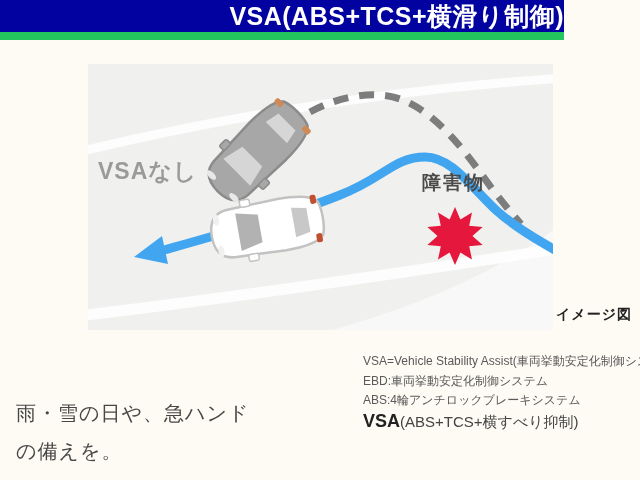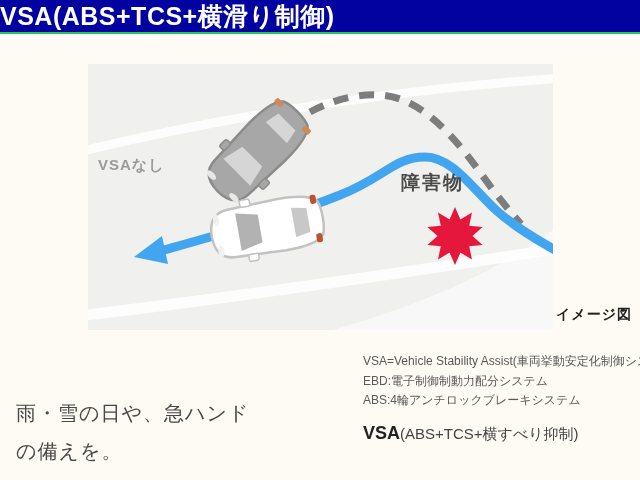--- a/index.html
+++ b/index.html
@@ -3,54 +3,54 @@
 <meta charset="utf-8">
 <style>
   html,body{margin:0;padding:0;}
   body{
     width:640px;height:480px;position:relative;overflow:hidden;
     background:#fdfbf3;
     font-family:"Liberation Sans","DejaVu Sans",sans-serif;
   }
   
   .header{
-    position:absolute;left:0;top:0;width:640px;height:32px;
-    background:#0202a0;border-bottom:2px solid #22c55e;
-    display:flex;align-items:center;justify-content:flex-start;
+    position:absolute;left:0;top:0;width:564px;height:32px;
+    background:#0202a0;border-bottom:8px solid #22c55e;
+    display:flex;align-items:center;justify-content:flex-end;
   }
   .header-title{
     color:#ffffff;font-size:25px;font-weight:bold;letter-spacing:.5px;
     line-height:32px;white-space:nowrap;
   }
   
   .diagram{
     position:absolute;left:88px;top:64px;width:465px;height:266px;
     background:#f0f0ef;overflow:hidden;
   }
   .diagram svg{position:absolute;left:0;top:0;}
   .lbl{position:absolute;white-space:nowrap;font-weight:bold;}
-  .lbl-no-vsa{left:10px;top:92px;font-size:15px;color:#9a9a9a;letter-spacing:1px;}
-  .lbl-obstacle{left:313px;top:106px;font-size:19px;color:#4a4a4a;letter-spacing:2px;}
+  .lbl-no-vsa{left:10px;top:92px;font-size:23px;color:#9a9a9a;letter-spacing:1px;}
+  .lbl-obstacle{left:334px;top:106px;font-size:19px;color:#4a4a4a;letter-spacing:2px;}
   .lbl-with-vsa{left:171px;top:210px;font-size:24px;color:#41a6ef;letter-spacing:2px;}
   .caption{
     position:absolute;left:556px;top:306px;font-size:14px;font-weight:bold;
     color:#222222;letter-spacing:1px;white-space:nowrap;
   }
   
   .tagline{
     position:absolute;left:16px;top:364px;width:352px;
     font-size:20px;line-height:38px;color:#474747;letter-spacing:1px;margin-top:30px;
   }
   .tagline span{display:block;white-space:nowrap;}
   
   .legend{position:absolute;left:363px;top:352px;width:275px;}
   .legend-item{
     font-size:12px;line-height:19.5px;color:#5a5a5a;white-space:nowrap;
   }
-  .legend-vsa{margin-top:12px;white-space:nowrap;color:#333333;}
+  .legend-vsa{white-space:nowrap;color:#333333;}
   .legend-vsa .vsa-bold{font-size:18px;font-weight:bold;color:#222222;}
   .legend-vsa .vsa-rest{font-size:15px;color:#444444;}
 </style>
 </head>
 <body>
 
 <div class="header">
   <div class="header-title">VSA(ABS+TCS+横滑り制御)</div>
 </div>
 
@@ -105,18 +105,18 @@
 
 <div class="caption">イメージ図</div>
 
 <div class="tagline">
   <span>雨・雪の日や、急ハンド</span>
   <span>の備えを。</span>
 </div>
 
 <div class="legend">
   <div class="legend-item">VSA=Vehicle Stability Assist(車両挙動安定化制御システム)</div>
-  <div class="legend-item">EBD:電子制御制動力配分システム</div>
+  <div class="legend-item">EBD:車両挙動安定化制御システム</div>
   <div class="legend-item">ABS:4輪アンチロックブレーキシステム</div>
   <div class="legend-vsa">
     <span class="vsa-bold">VSA</span><span class="vsa-rest">(ABS+TCS+横すべり抑制)</span>
   </div>
 </div>
 
 </body></html>

